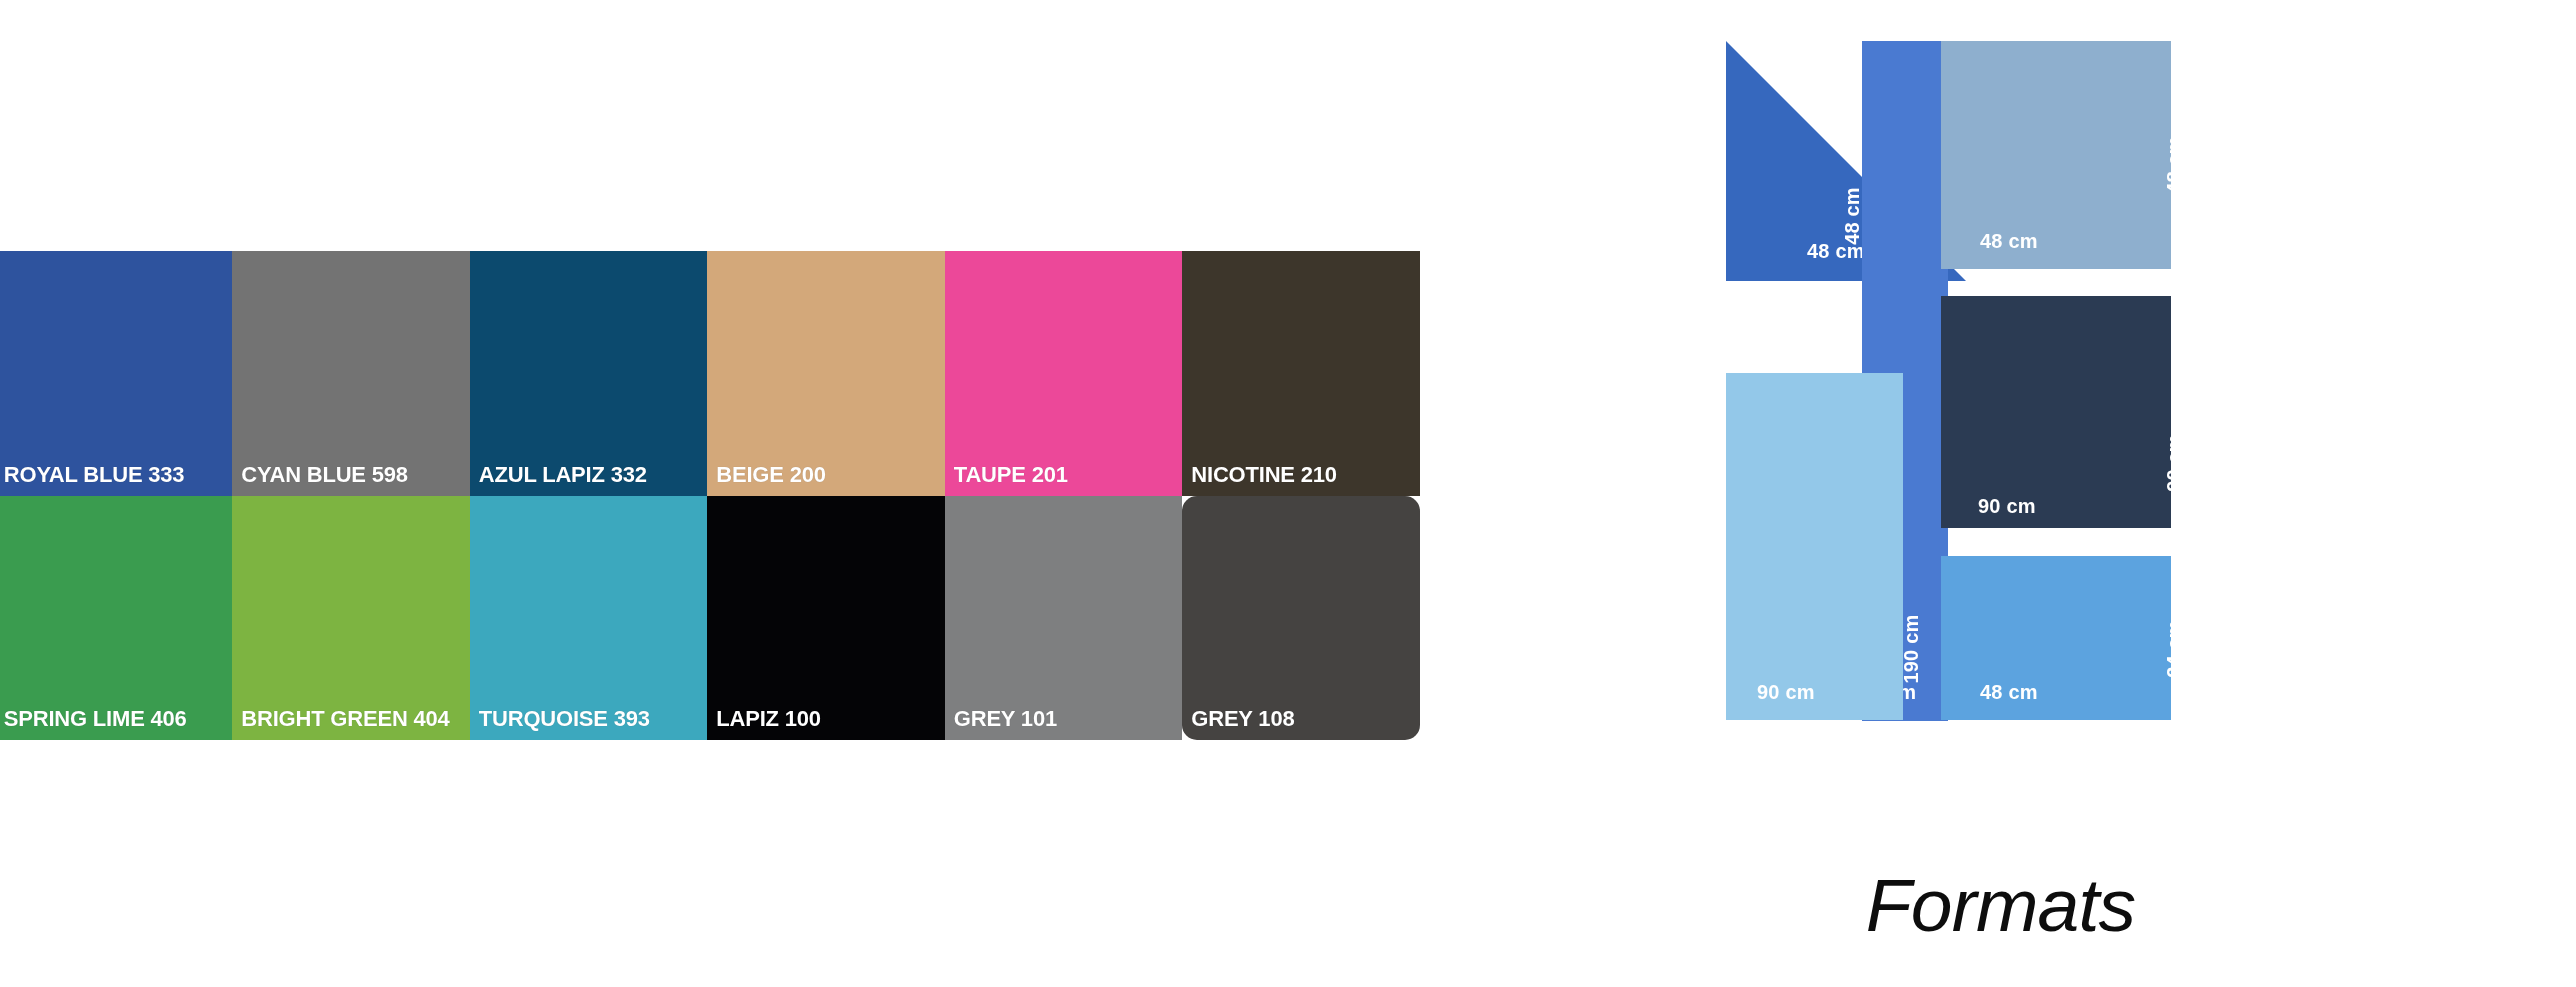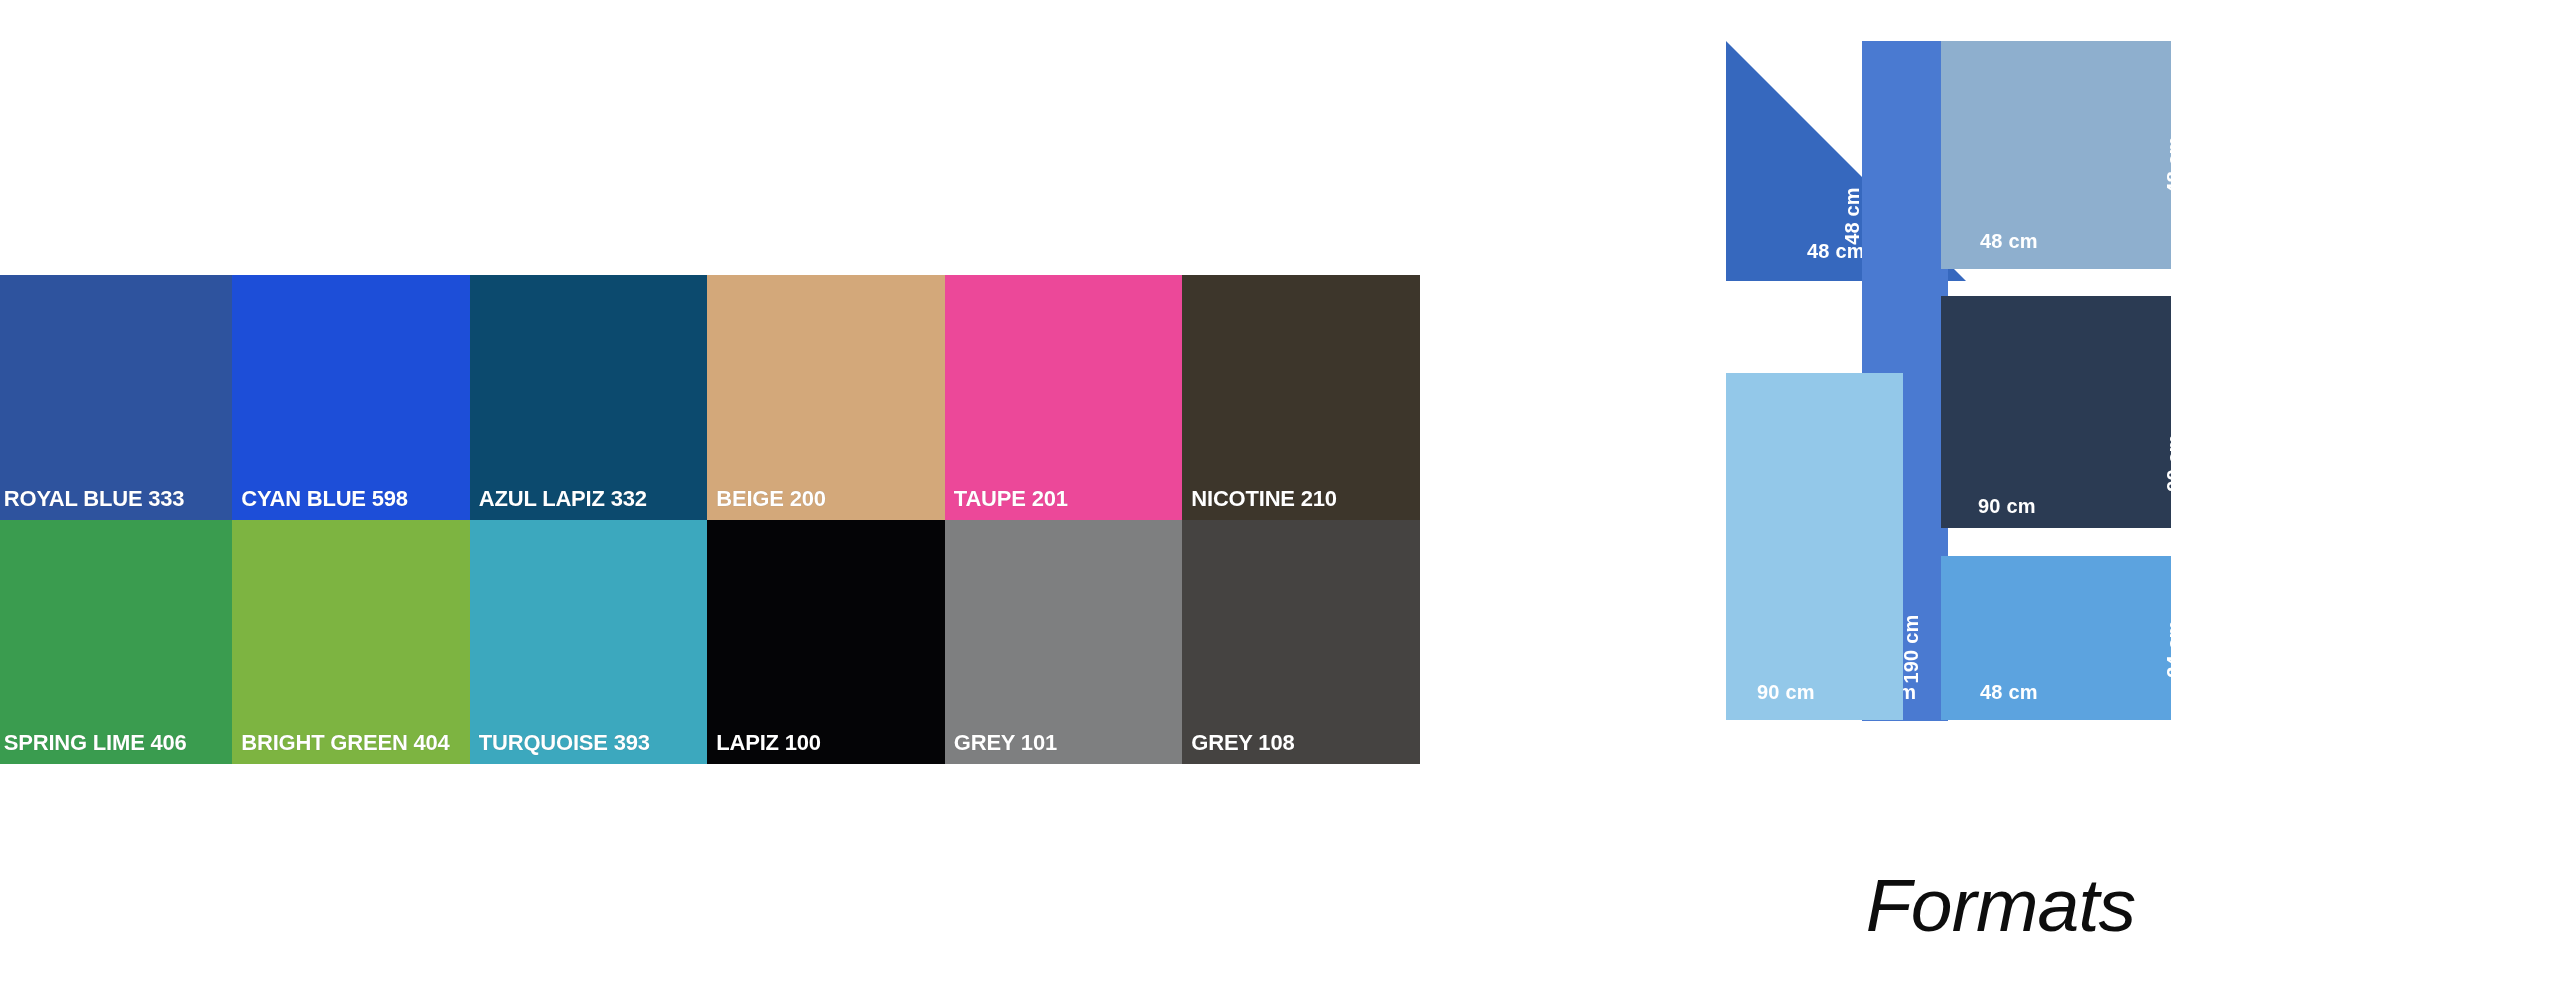--- a/index.html
+++ b/index.html
@@ -16,21 +16,20 @@
     -webkit-font-smoothing: antialiased;
   }
 
   
   #colours-panel {
     position: absolute;
     left: 0px;
     top: 0px;
     width: 1425px;
     height: 888px;
-    margin-top: 24px;
   }
   #colour-grid {
     position: absolute;
     left: -5.5px;
     top: 251px;
     width: 1425px;
     height: 489px;
     display: grid;
     grid-template-columns: repeat(6, 1fr);
     grid-template-rows: repeat(2, 1fr);
@@ -162,21 +161,21 @@
 </head>
 <body>
 
 <section id="colours-panel">
 
   <div id="colour-grid">
 
     <div class="swatch" style="background: rgb(46, 83, 158);">
       <span class="swatch-label">ROYAL BLUE 333</span>
     </div>
-    <div class="swatch" style="background: #1d4ed8; text-decoration: underline;">
+    <div class="swatch" style="background: #737373; text-decoration: underline;">
       <span class="swatch-label">CYAN BLUE 598</span>
     </div>
     <div class="swatch" style="background: #0c4a6e;">
       <span class="swatch-label">AZUL LAPIZ 332</span>
     </div>
     <div class="swatch" style="background: rgb(211, 168, 122);">
       <span class="swatch-label">BEIGE 200</span>
     </div>
     <div class="swatch" style="background: #ec4899;">
       <span class="swatch-label">TAUPE 201</span>
@@ -193,21 +192,21 @@
     </div>
     <div class="swatch" style="background: rgb(60, 168, 190);">
       <span class="swatch-label">TURQUOISE 393</span>
     </div>
     <div class="swatch" style="background: rgb(4, 4, 6);">
       <span class="swatch-label">LAPIZ 100</span>
     </div>
     <div class="swatch" style="background: rgb(126, 127, 128); text-align: right;">
       <span class="swatch-label">GREY 101</span>
     </div>
-    <div class="swatch" style="background: rgb(69, 67, 65);">
+    <div class="swatch" style="background: rgb(69, 67, 65); border-radius: 15px;">
       <span class="swatch-label">GREY 108</span>
     </div>
 
   </div>
 
 </section>
 
 <section id="formats-panel">
 
   <div id="tri-48-wrap" class="fmt-shape">

